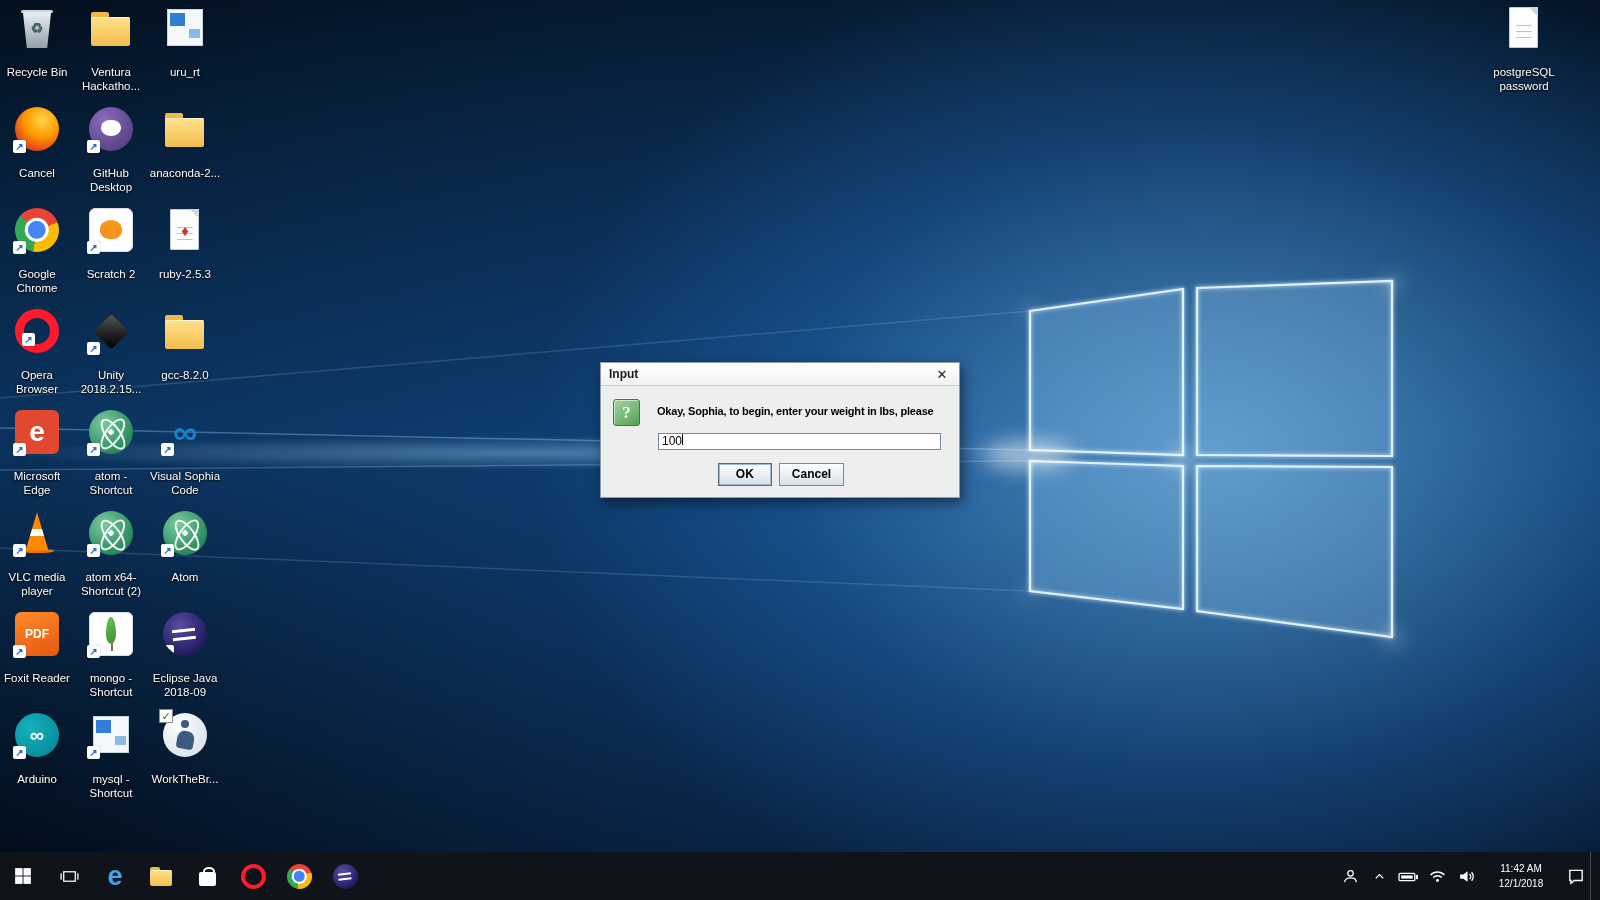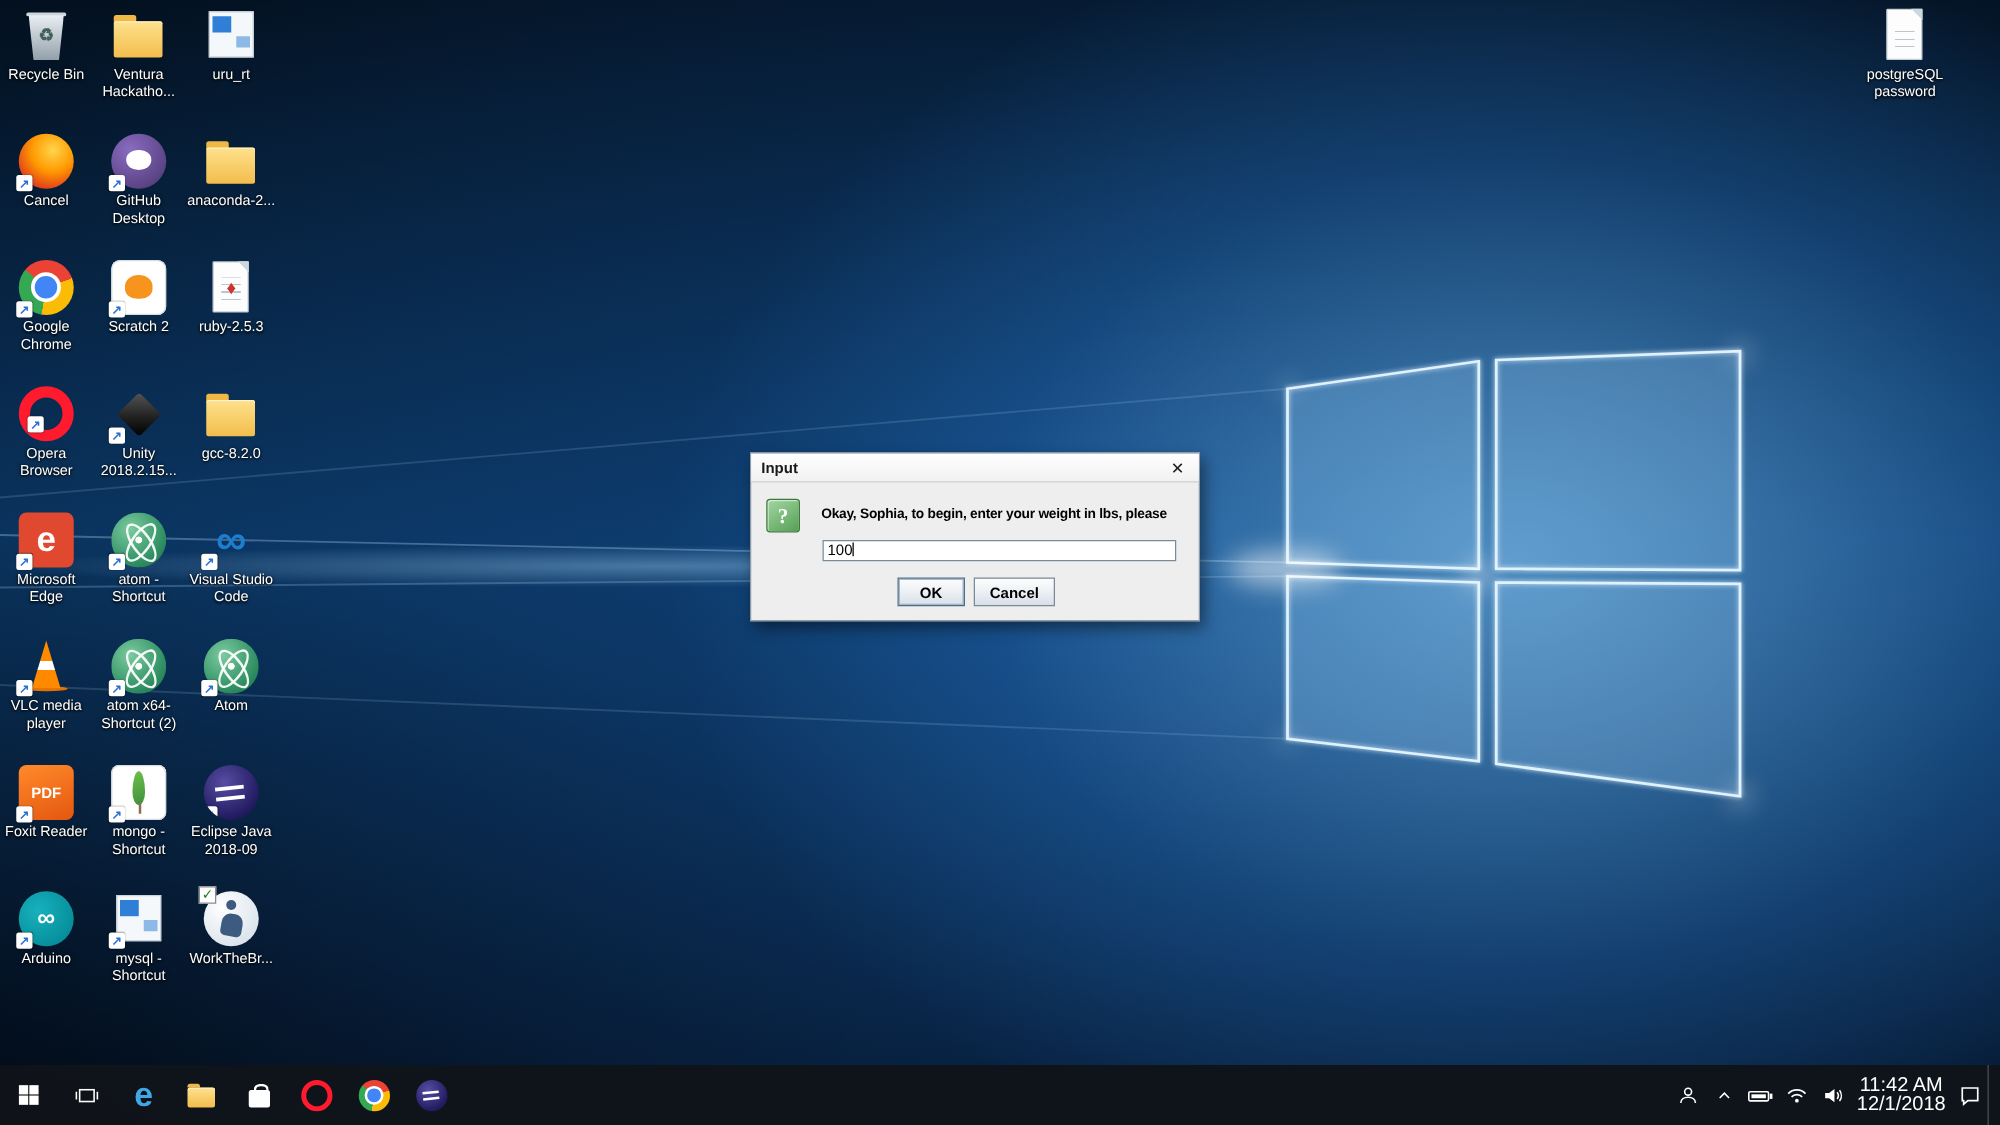--- a/index.html
+++ b/index.html
@@ -17,21 +17,21 @@
   .wp-logo { position:absolute; left:0; top:0; }
   .glow-band { position:absolute; left:0; top:436px; width:1060px; height:34px;
     background:radial-gradient(farthest-side, rgba(170,220,252,.38), rgba(170,220,252,0)); }
 
   
   #desktop { position:absolute; left:0; top:0; right:0; bottom:48px; z-index:2; }
   .dcell { position:absolute; width:74px; display:flex; flex-direction:column; align-items:center; cursor:default; }
   .iconbox { position:relative; display:flex; align-items:center; justify-content:center; flex:none; }
   .dicon { width:44px; height:44px; }
   .tbicon { width:25px; height:25px; }
-  .dlabel { margin-top:3px; width:74px; padding:0 1px; text-align:center; font-size:11.5px; line-height:1.22;
+  .dlabel { margin-top:15px; width:74px; padding:0 1px; text-align:center; font-size:11.5px; line-height:1.22;
     color:#fff; text-shadow:0 1px 2px rgba(0,0,0,.95), 0 0 3px rgba(0,0,0,.7); word-wrap:break-word; }
   .glyph { position:relative; z-index:2; font-weight:bold; color:#fff; }
 
   
   .shape-folder::after { content:""; position:absolute; left:5%; top:24%; right:6%; bottom:10%;
     background:linear-gradient(180deg,#ffe18d,#f2bd4c); border-radius:2px; box-shadow:inset 0 1px 0 #fff3c9; }
   .shape-folder::before { content:""; position:absolute; left:5%; top:13%; width:40%; height:14%;
     background:#f0b847; border-radius:2px 2px 0 0; }
 
   .shape-trash::before { content:""; position:absolute; left:14%; right:14%; top:8%; height:8%; background:#cdd6dc; border-radius:2px; }
@@ -145,21 +145,21 @@
   #taskbar { position:absolute; left:0; right:0; bottom:0; height:48px; z-index:40;
     background:rgba(16,20,26,.97); display:flex; align-items:stretch; }
   .tb-btn { width:46px; display:flex; align-items:center; justify-content:center; flex:none; cursor:default; }
   .tb-search { width:338px; background:#fff; display:flex; align-items:center; padding:0 10px; flex:none; }
   .tb-search input { flex:1; border:none; outline:none; font-size:13.5px; color:#444; margin-left:8px;
     font-family:"Liberation Sans",sans-serif; background:transparent; }
   .tb-search input::placeholder { color:#5f5f5f; opacity:1; }
   .tb-apps { display:flex; align-items:stretch; }
   .tb-tray { margin-left:auto; display:flex; align-items:center; padding-right:4px; }
   .tray-btn { width:29px; height:100%; display:flex; align-items:center; justify-content:center; flex:none; cursor:default; }
-  .tb-clock { width:80px; text-align:center; color:#fff; font-size:16px; line-height:15px; flex:none; }
+  .tb-clock { width:80px; text-align:center; color:#fff; font-size:10px; line-height:15px; flex:none; }
   .show-desktop { width:6px; border-left:1px solid rgba(255,255,255,.25); height:100%; }
 </style>
 </head>
 <body>
 
 <div id="wallpaper">
   <div class="glow-band"></div>
   <svg class="wp-logo" width="1600" height="852" viewBox="0 0 1600 852">
     <defs>
       <filter id="soft" x="-40%" y="-40%" width="180%" height="180%">
@@ -310,21 +310,21 @@
     </div>
     <div class="dcell" style="left: 148px; top: 309px;">
       <div class="iconbox dicon shape-folder"></div>
       <div class="dlabel">gcc-8.2.0</div>
     </div>
     <div class="dcell" style="left: 148px; top: 410px;">
       <div class="iconbox dicon shape-plain">
         <span class="glyph" style="color: rgb(29, 126, 207); font-size: 34px;">∞</span>
         <span class="badge-shortcut">↗</span>
       </div>
-      <div class="dlabel">Visual Studio Code</div>
+      <div class="dlabel">Visual Sophia Code</div>
     </div>
     <div class="dcell" style="left: 148px; top: 511px;">
       <div class="iconbox dicon shape-atom">
         <span class="badge-shortcut">↗</span>
       </div>
       <div class="dlabel">Atom</div>
     </div>
     <div class="dcell" style="left: 148px; top: 612px;">
       <div class="iconbox dicon shape-eclipse">
         <span class="badge-shortcut">↗</span>

